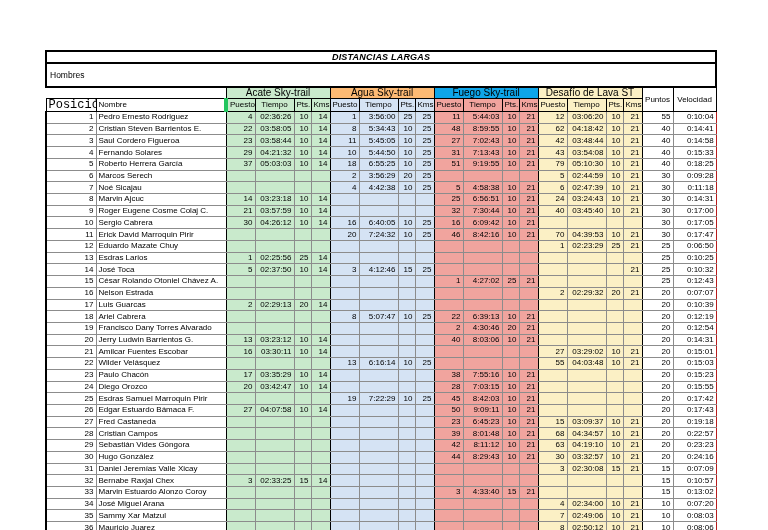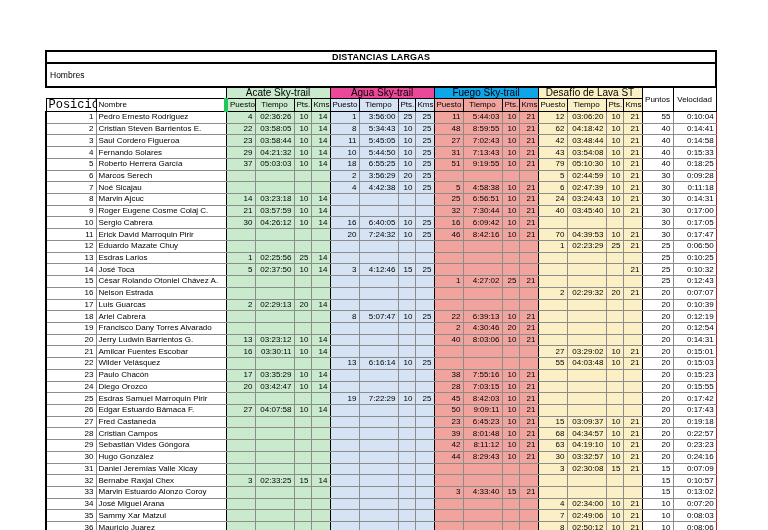--- a/index.html
+++ b/index.html
@@ -8,21 +8,21 @@
     font-family:"Liberation Sans","DejaVu Sans",sans-serif;color:#000;
   }
   .sheet{position:absolute;left:45px;top:50px;width:670px;}
   table{border-collapse:collapse;table-layout:fixed;width:670px;}
   td{
     padding:0 2px;font-size:8px;line-height:1;height:11.73px;
     overflow:hidden;white-space:nowrap;box-sizing:border-box;vertical-align:middle;
   }
   tr.title-row td{
     border:2px solid #000;font-weight:bold;text-align:center;
-    font-size:9px;height:12px;letter-spacing:.2px;
+    font-size:9px;height:12px;letter-spacing:.2px;font-style:italic;
   }
   tr.sub-row td{
     border:2px solid #000;text-align:left;font-size:8.5px;height:24px;padding-left:3px;
   }
   tr.group-row td, tr.colhdr-row td{height:11px;}
   td.spacer{border:none;background:#fff;}
   td.group-hdr{border:1px solid #000;text-align:center;font-size:10px;}
   td.merged-hdr{border:1px solid #000;text-align:center;background:#fff;font-size:8px;}
   td.col-hdr{border:1px solid #000;text-align:center;font-size:8px;background:#fff;}
   td.pos-hdr{font-size:12px;text-align:center;padding-left:2px;font-family:Liberation Mono, monospace;}
@@ -66,21 +66,21 @@
     <thead>
       <tr class="title-row">
         <td colspan="20">DISTANCIAS LARGAS</td>
       </tr>
       <tr class="sub-row">
         <td colspan="20">Hombres</td>
       </tr>
       <tr class="group-row" id="group-row">
           <td class="spacer" colspan="2"></td>
           <td class="group-hdr" colspan="4" style="background: rgb(201, 234, 204);">Acate Sky-trail</td>
-          <td class="group-hdr" colspan="4" style="background: #ec4899;">Agua Sky-trail</td>
+          <td class="group-hdr" colspan="4" style="background: #fdba74;">Agua Sky-trail</td>
           <td class="group-hdr" colspan="4" style="background: #0ea5e9;">Fuego Sky-trail</td>
           <td class="group-hdr" colspan="4" style="background: rgb(251, 240, 197);">Desafío de Lava ST</td>
           <td class="merged-hdr" rowspan="2">Puntos</td>
           <td class="merged-hdr" rowspan="2">Velocidad</td>
         </tr>
       <tr class="colhdr-row" id="colhdr-row">
           <td class="col-hdr pos-hdr">Posición</td>
           <td class="col-hdr name-hdr">Nombre</td>
           <td class="col-hdr" style="background: rgb(201, 234, 204);">Puesto</td>
           <td class="col-hdr" style="background: rgb(201, 234, 204);">Tiempo</td>

